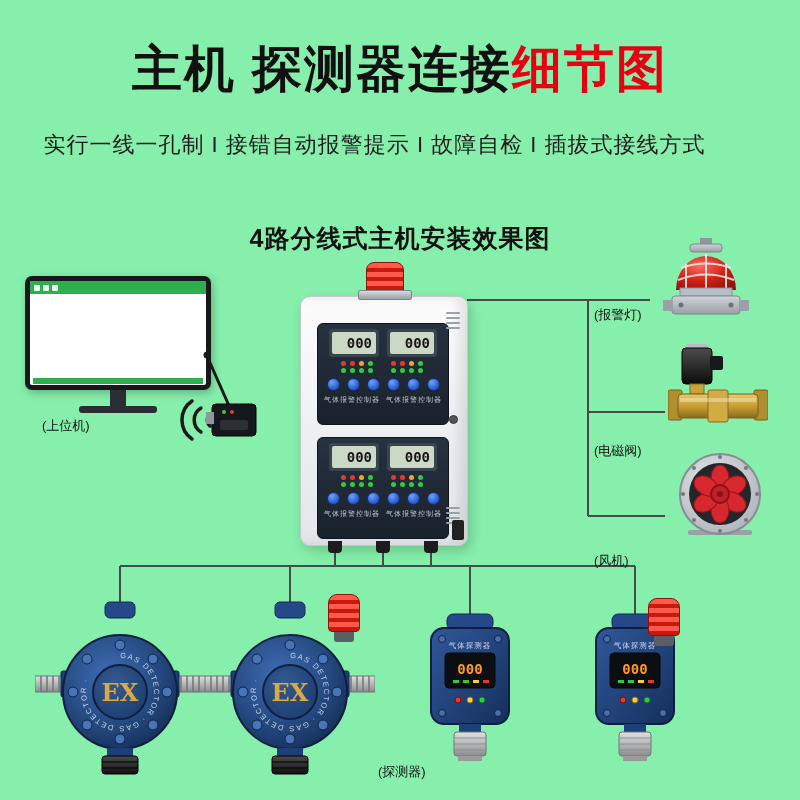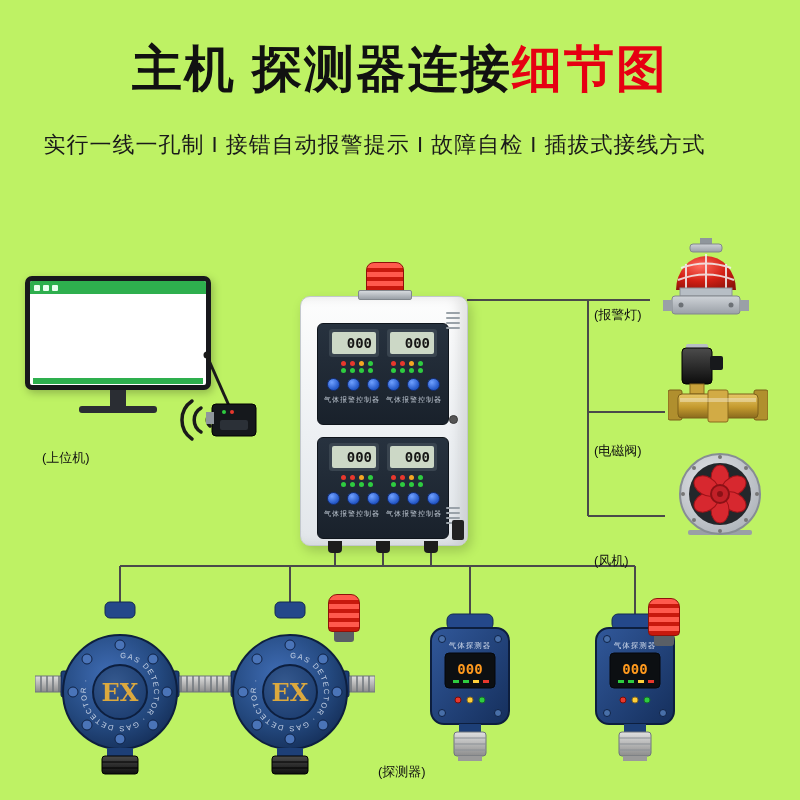--- a/index.html
+++ b/index.html
@@ -1,16 +1,16 @@
 <!DOCTYPE html>
 <html><head>
 <meta charset="utf-8">
 <style>
   html,body{margin:0;padding:0;background:#fff;}
-  .canvas{position:relative;width:800px;height:800px;background:#bef264;overflow:hidden;
+  .canvas{position:relative;width:800px;height:800px;background:#86efac;overflow:hidden;
     font-family:"Liberation Sans",sans-serif;color:#111;}
   .abs{position:absolute;}
 
   
   .title{position:absolute;top:36px;left:0;width:800px;text-align:center;
     font-size:50px;font-weight:bold;letter-spacing:2px;}
   .title .red{color:#e60012;}
   .subtitle{position:absolute;top:130px;left:0;width:749px;text-align:center;
     font-size:22px;letter-spacing:1px;color:#1a1a1a;}
   .section-title{position:absolute;top:222px;left:0;width:800px;text-align:center;
@@ -134,20 +134,21 @@
         <stop offset="0%" stop-color="#e4e6e9"></stop>
           <stop offset="100%" stop-color="#a7adb4"></stop>
       </radialGradient>
     </defs>
   </svg>
 
   <div class="title">
     <span>主机 探测器连接</span><span class="red">细节图</span>
   </div>
   <div class="subtitle">实行一线一孔制 I 接错自动报警提示 I 故障自检 I 插拔式接线方式</div>
+  <div class="section-title">4路分线式主机安装效果图</div>
 
   <svg class="wires" width="800" height="800" viewBox="0 0 800 800">
     <g stroke="#4a4a4a" stroke-width="2" fill="none">
       <path d="M467,300 H588"></path>
       <path d="M588,300 V516"></path>
       <path d="M588,300 H650"></path>
       <path d="M588,412 H665"></path>
       <path d="M588,516 H665"></path>
       <path d="M335,544 V566 M383,544 V566 M431,544 V566"></path>
       <path d="M120,566 H635"></path>
@@ -161,21 +162,21 @@
         <span class="m-dot"></span>
         <span class="m-dot"></span>
         <span class="m-dot"></span>
       </div>
       <div class="m-grid"></div>
       <div class="m-status"></div>
     </div>
     <div class="m-neck"></div>
     <div class="m-base"></div>
   </div>
-  <div class="tag" style="left:42px;top:417px;margin-top:32px;">(上位机)</div>
+  <div class="tag" style="left:42px;top:417px;">(上位机)</div>
 
   <svg class="abs" style="left:178px;top:396px;z-index:2" width="48" height="48" viewBox="0 0 48 48">
     <g stroke="#1a1a1a" stroke-width="3.5" fill="none" stroke-linecap="round">
       <path d="M14,5 A23,23 0 0 0 14,43"></path>
       <path d="M23,12 A14,14 0 0 0 23,36"></path>
       <path d="M32,18 A8,8 0 0 0 32,30"></path>
     </g>
   </svg>
 
   <svg class="rtu" style="left:194px;top:350px;" width="70" height="96" viewBox="0 0 70 96">

